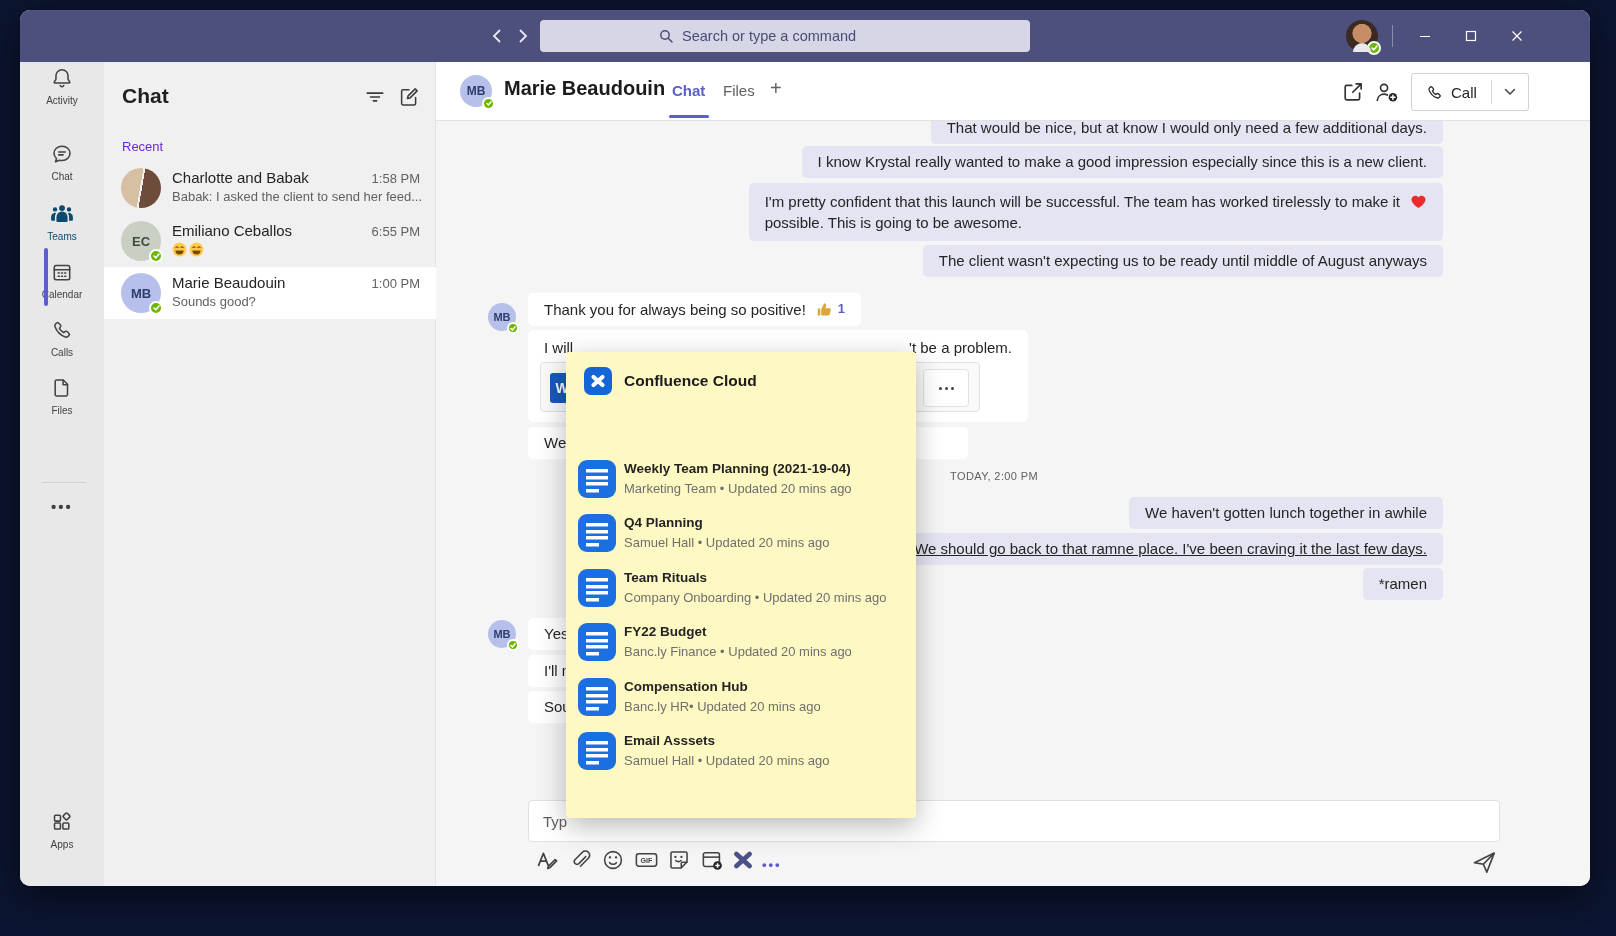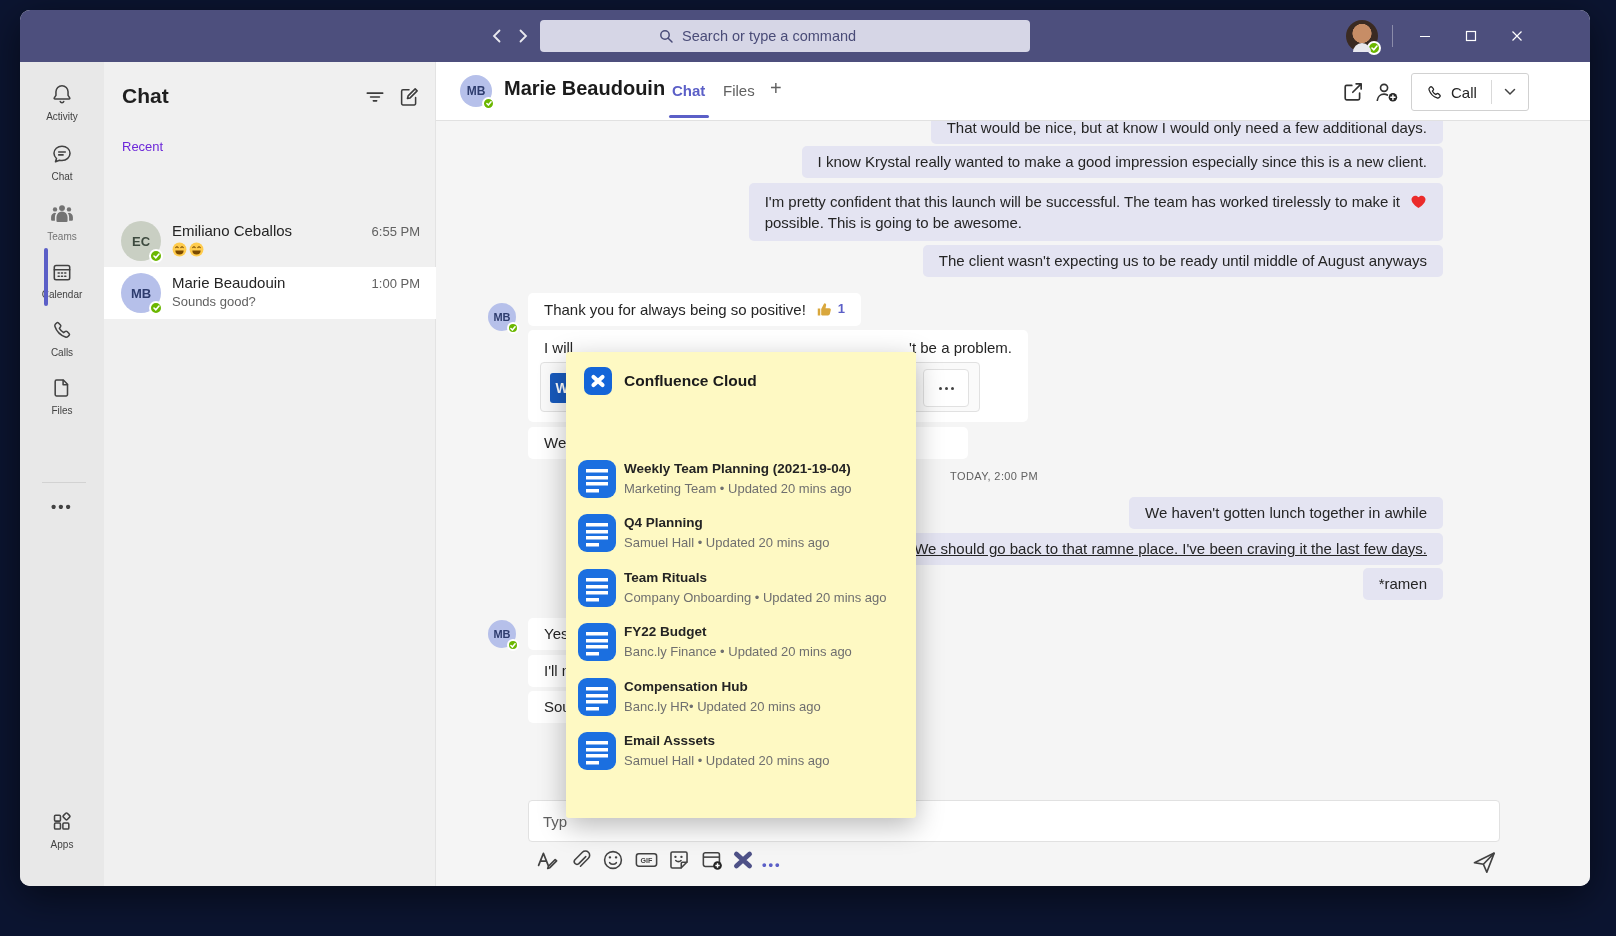--- a/index.html
+++ b/index.html
@@ -17,21 +17,21 @@
   .tb-avatar { position:absolute; left:1326px; top:10px; width:32px; height:32px; border-radius:50%; background:radial-gradient(circle at 50% 42%, #c78d66 0 38%, #3a2a22 40% 100%); }
   .tb-avatar::after { content:""; position:absolute; left:7px; bottom:0px; width:18px; height:9px; border-radius:9px 9px 0 0; background:#e8e8ee; }
   .tb-sep { position:absolute; left:1372px; top:15px; width:1px; height:22px; background:rgba(255,255,255,.35); }
   .winctl { position:absolute; top:12px; width:34px; height:28px; display:flex; align-items:center; justify-content:center; color:#fff; cursor:pointer; }
 
   
   .rail { position:absolute; left:0; top:52px; width:84px; height:824px; background:#e8e8e8; z-index:50; }
   .rail-item { position:absolute; left:0; width:84px; height:54px; text-align:center; color:#424242; cursor:pointer; }
   .rail-item svg { display:inline-block; }
   .rail-label { font-size:10px; display:block; margin-top:1px; }
-  .rail-item.active { color:#737373; }
+  .rail-item.active { color:#0c4a6e; }
   .rail-indicator { position:absolute; left:24px; top:186px; width:4px; height:58px; background:#5b5fc7; border-radius:2px; }
   .rail-divider { position:absolute; left:22px; top:420px; width:44px; height:1px; background:#d2d2d2; }
   .rail-more { position:absolute; left:0; top:436px; width:84px; text-align:center; color:#424242; letter-spacing:2px; font-size:15px; font-weight:bold; cursor:pointer; }
 
   
   .chatlist { position:absolute; left:84px; top:52px; width:332px; height:824px; background:#f0f0f0; border-right:1px solid #e3e3e3; z-index:40; }
   .cl-title { position:absolute; left:18px; top:22px; font-size:21px; font-weight:bold; color:#1f1f1f; }
   .cl-ic { position:absolute; top:24px; width:24px; height:24px; color:#3b3b3b; cursor:pointer; }
   .cl-section { position:absolute; left:18px; top:77px; font-size:13px; color:#6d28d9; }
   .cl-item { position:absolute; left:0; width:332px; height:52px; cursor:pointer; }
@@ -142,21 +142,21 @@
         </svg>
     </div>
     <div class="winctl" style="left:1480px;">
       <svg width="12" height="12" viewBox="0 0 12 12" stroke="#fff" stroke-width="1.2">
           <path d="M1.5 1.5 L10.5 10.5 M10.5 1.5 L1.5 10.5"></path>
         </svg>
     </div>
   </div>
 
   <div class="rail">
-    <div class="rail-item" style="top:20px;">
+    <div class="rail-item" style="top:4px;">
       <svg style="margin:0 auto;" width="22" height="24" viewBox="0 0 20 20" fill="none" stroke="currentColor" stroke-width="1.4" stroke-linecap="round" stroke-linejoin="round">
           <path d="M10 2.5c3 0 5.5 2.4 5.5 5.4v3.3l1.5 2.3c.3.5 0 1.1-.6 1.1H3.6c-.6 0-.9-.6-.6-1.1l1.5-2.3V7.9c0-3 2.5-5.4 5.5-5.4z"></path>
           <path d="M8.4 16.9a1.7 1.7 0 0 0 3.2 0"></path>
         </svg>
       <span class="rail-label">Activity</span>
     </div>
     <div class="rail-item" style="top:80px;">
       <svg style="margin:0 auto;" width="22" height="24" viewBox="0 0 20 20" fill="none" stroke="currentColor" stroke-width="1.4" stroke-linecap="round" stroke-linejoin="round">
           <path d="M10 2.9c4.1 0 7.3 2.9 7.3 6.5S14.1 15.9 10 15.9c-.8 0-1.6-.1-2.3-.3L4.1 17l.9-2.9a6.2 6.2 0 0 1-2.3-4.7c0-3.6 3.2-6.5 7.3-6.5z"></path>
           <path d="M7 8.2h6 M7 10.8h4"></path>
@@ -217,20 +217,26 @@
         </svg>
     </div>
     <div class="cl-ic" style="left:294px;">
       <svg width="22" height="22" viewBox="0 0 20 20" fill="none" stroke="currentColor" stroke-width="1.4" stroke-linecap="round" stroke-linejoin="round">
           <path d="M16 10.5V16a1.2 1.2 0 0 1-1.2 1.2H4.5A1.2 1.2 0 0 1 3.3 16V4.7a1.2 1.2 0 0 1 1.2-1.2H10"></path>
           <path d="M15.6 2.6l1.8 1.8-6.4 6.4-2.4.6.6-2.4z"></path>
         </svg>
     </div>
     <div class="cl-section">Recent</div>
 
+    <div class="cl-item" style="top:100px;">
+      <div class="cl-avatar split-avatar"></div>
+      <span class="cl-name">Charlotte and Babak</span>
+      <span class="cl-time">1:58 PM</span>
+      <span class="cl-preview">Babak: I asked the client to send her feed...</span>
+    </div>
 
     <div class="cl-item" style="top:153px;">
       <div class="cl-avatar" style="background:#c9cfc3;color:#3d4a3f;">
         <span>EC</span>
         <span class="presence">
             <svg width="7" height="6" viewBox="0 0 7 6" fill="none" stroke="#fff" stroke-width="1.6" stroke-linecap="round">
               <path d="M1 3 L2.8 4.8 L6 1"></path>
             </svg>
           </span>
       </div>

